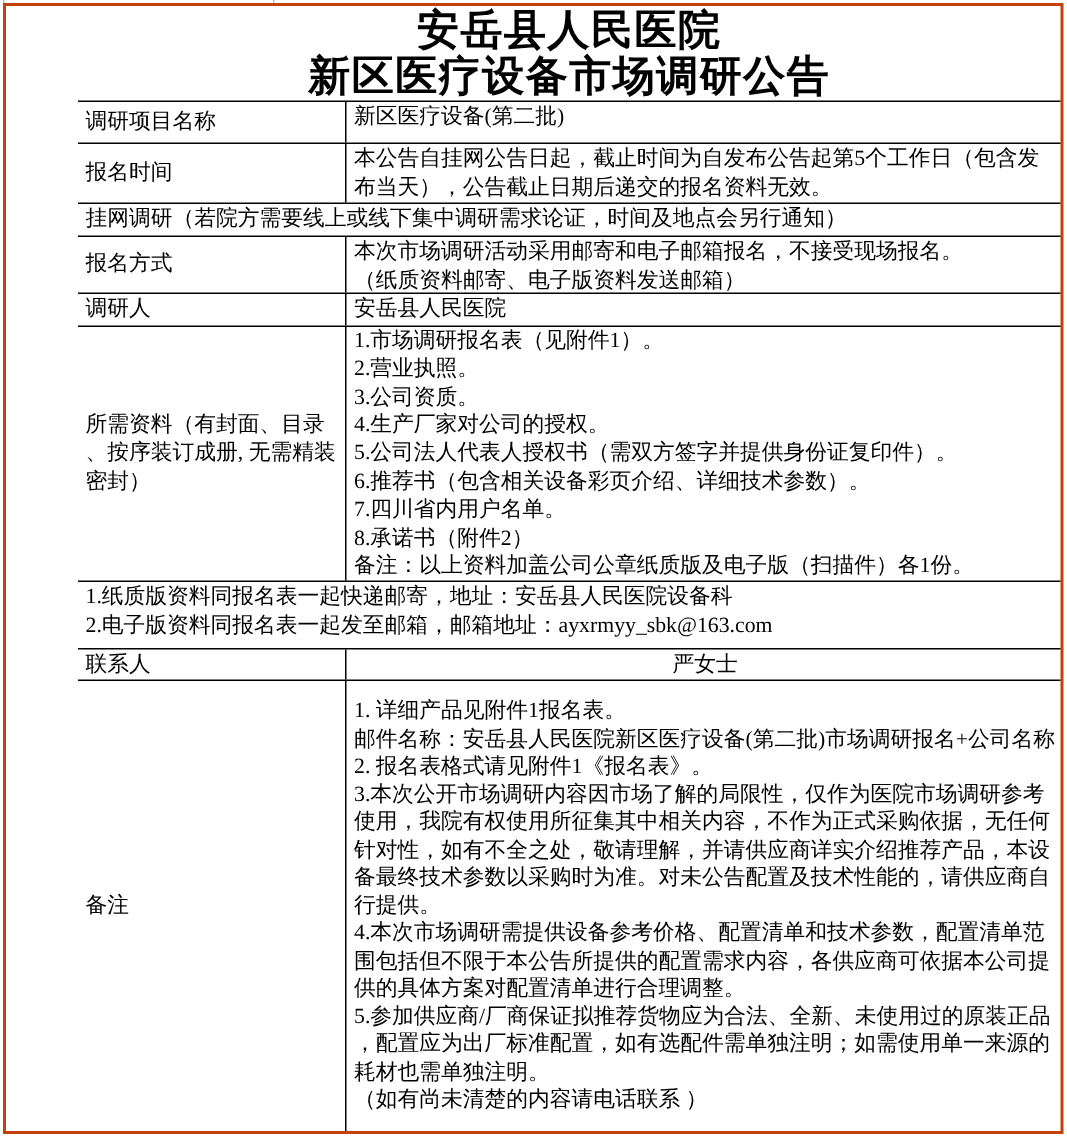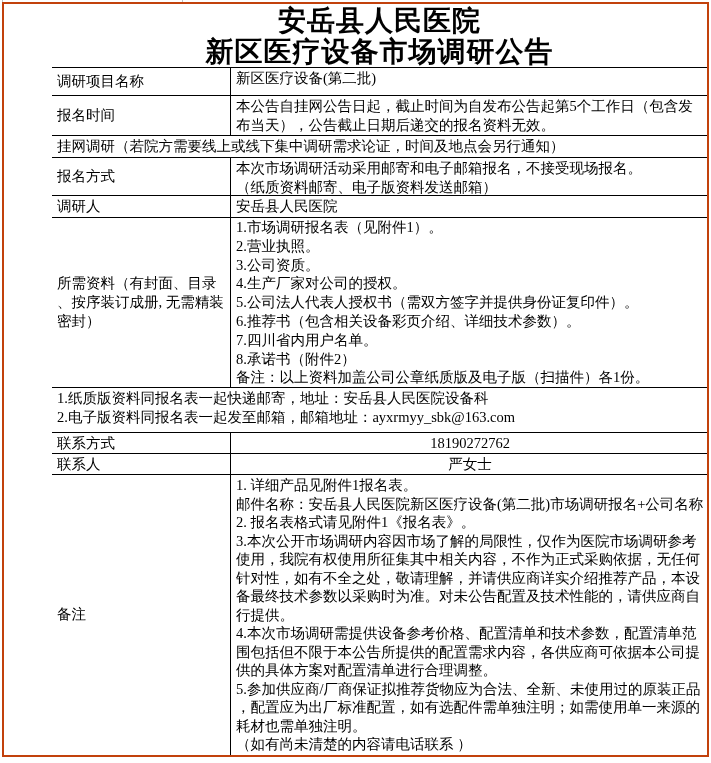--- a/index.html
+++ b/index.html
@@ -101,24 +101,20 @@
 7.四川省内用户名单。
 8.承诺书（附件2）
 备注：以上资料加盖公司公章纸质版及电子版（扫描件）各1份。</div></div>
   </div>
 
   <div class="row r8">
     <div class="cell value"><div>1.纸质版资料同报名表一起快递邮寄，地址：安岳县人民医院设备科
 2.电子版资料同报名表一起发至邮箱，邮箱地址：ayxrmyy_sbk@163.com</div></div>
   </div>
 
-  <div class="row r9 center">
-    <div class="cell label"><div>联系方式</div></div>
-    <div class="cell value"><div>18190272762</div></div>
-  </div>
 
   <div class="row r10 center">
     <div class="cell label"><div>联系人</div></div>
     <div class="cell value"><div>严女士</div></div>
   </div>
 
   <div class="row r11 top">
     <div class="cell label"><div>备注</div></div>
     <div class="cell value"><div>1.  详细产品见附件1报名表。
 邮件名称：安岳县人民医院新区医疗设备(第二批)市场调研报名+公司名称

